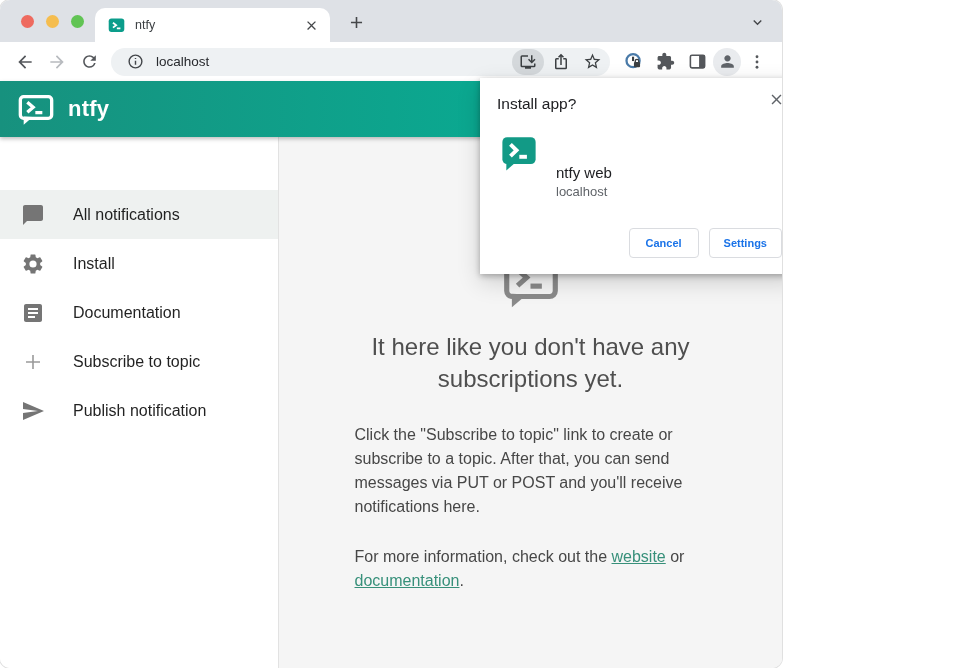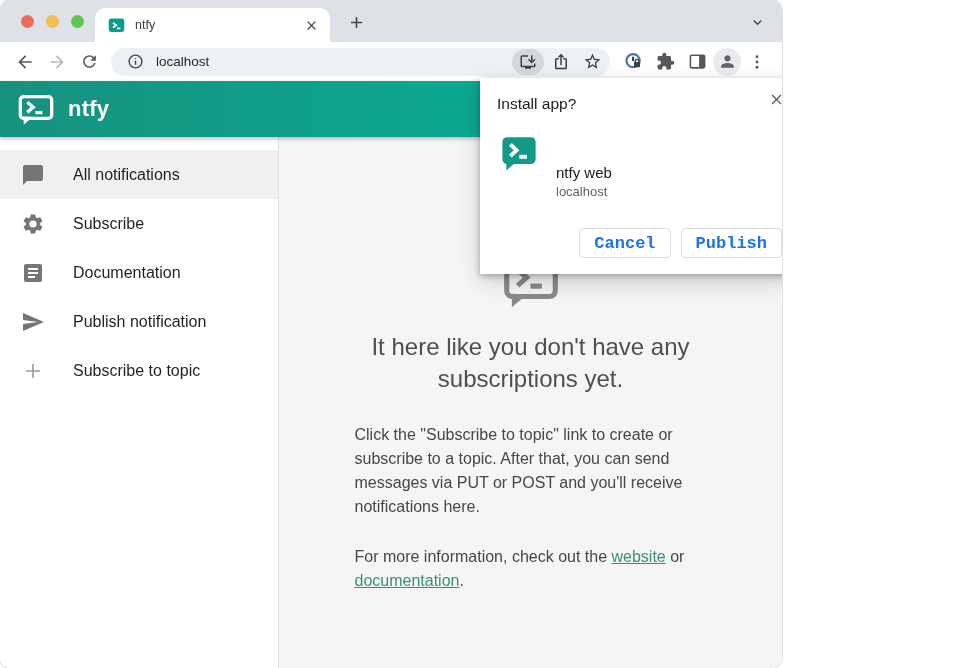--- a/index.html
+++ b/index.html
@@ -51,21 +51,21 @@
                 background:none; border:none; font-family:inherit; cursor:pointer; }
   .signup-btn { color:#fff; font-weight:bold; font-size:14px; letter-spacing:0.5px; padding:9px 18px;
                 background:none; border:1.5px solid rgba(255,255,255,0.95); border-radius:5px;
                 font-family:inherit; cursor:pointer;text-align:right; }
 
   
   .body-row { display:flex; height:531px; }
   .sidebar { width:279px; background:#fff; border-right:1px solid #e2e2e2; padding-top:13px; flex:none; }
   .nav-item { height:49px; display:flex; align-items:center; padding:0 16px 0 21px; gap:28px;
               font-size:16px; color:rgba(0,0,0,0.87); cursor:pointer; }
-  .nav-item.selected { background:#eef1f0; }
+  .nav-item.selected { background:#eef1f0;margin-top:40px; }
   .nav-icon { width:24px; height:24px; color:#757575; flex:none; display:flex; }
   .nav-icon.light { color:#9a9a9a; }
 
   .main { flex:1; background:#f5f5f5; position:relative; }
   .empty { margin-top:114px; text-align:center; }
   .empty-icon { color:#8a8a8a; display:inline-flex; }
   .empty-heading { font-size:24px; font-weight:400; color:#4f4f4f; max-width:420px;
                    margin:14px auto 0; line-height:1.33; }
   .para { width:352px; margin:26px auto 0; text-align:left; font-size:16px; line-height:24px; color:#474747; }
   .para.first { margin-top:28px; }
@@ -76,21 +76,21 @@
                     box-shadow:0 2px 6px rgba(0,0,0,0.28), 0 8px 22px rgba(0,0,0,0.16);
                     padding:17px 16px 16px 17px; z-index:60; }
   .dlg-title { font-size:15.5px; color:#202124; }
   .dlg-close { position:absolute; top:10px; right:11px; width:22px; height:22px; color:#5f6368; }
   .dlg-row { display:flex; align-items:flex-start; gap:18px; margin-top:21px; padding-left:3px; }
   .dlg-appicon { width:38px; height:38px; flex:none; display:flex; }
   .dlg-name { font-size:15px; color:#202124;margin-top:30px; }
   .dlg-origin { font-size:13px; color:#5f6368; margin-top:3px; }
   .dlg-buttons { display:flex; justify-content:flex-end; gap:10px; margin-top:29px; }
   .dlg-btn { min-width:70px; height:30px; border:1px solid #dadce0; border-radius:4px; background:#fff;
-             color:#1a73e8; font-size:17px; font-weight:bold; font-family:Liberation Mono, monospace; cursor:pointer; padding:0 14px; }
+             color:#1a73e8; font-size:11px; font-weight:bold; font-family:Liberation Sans, sans-serif; cursor:pointer; padding:0 14px; }
 
   svg { display:block; }
 </style>
 </head>
 <body>
 
 <div class="window">
 
   <div class="tabstrip">
     <div class="traffic">
@@ -235,45 +235,45 @@
           </svg>
         </span>
         <span>All notifications</span>
       </div>
       <div class="nav-item">
         <span class="nav-icon">
           <svg viewBox="0 0 24 24" width="24" height="24" fill="currentColor">
             <path d="M19.14 12.94c.04-.3.06-.61.06-.94 0-.32-.02-.64-.07-.94l2.03-1.58a.49.49 0 0 0 .12-.61l-1.92-3.32a.49.49 0 0 0-.59-.22l-2.39.96c-.5-.38-1.03-.7-1.62-.94l-.36-2.54a.48.48 0 0 0-.48-.41h-3.84c-.24 0-.43.17-.47.41l-.36 2.54c-.59.24-1.13.57-1.62.94l-2.39-.96a.49.49 0 0 0-.59.22L2.74 8.87c-.12.21-.08.47.12.61l2.03 1.58c-.05.3-.09.63-.09.94s.02.64.07.94l-2.03 1.58a.49.49 0 0 0-.12.61l1.92 3.32c.12.22.37.29.59.22l2.39-.96c.5.38 1.03.7 1.62.94l.36 2.54c.05.24.24.41.48.41h3.84c.24 0 .44-.17.47-.41l.36-2.54c.59-.24 1.13-.56 1.62-.94l2.39.96c.22.08.47 0 .59-.22l1.92-3.32c.12-.22.07-.47-.12-.61l-2.01-1.58zM12 15.6A3.6 3.6 0 1 1 12 8.4a3.6 3.6 0 0 1 0 7.2z"></path>
           </svg>
         </span>
-        <span>Subscribe</span>
+        <span>Install</span>
       </div>
       <div class="nav-item">
         <span class="nav-icon">
           <svg viewBox="0 0 24 24" width="24" height="24" fill="currentColor">
             <path d="M19 3H5c-1.1 0-2 .9-2 2v14c0 1.1.9 2 2 2h14c1.1 0 2-.9 2-2V5c0-1.1-.9-2-2-2zm-5 14H7v-2h7v2zm3-4H7v-2h10v2zm0-4H7V7h10v2z"></path>
           </svg>
         </span>
         <span>Documentation</span>
       </div>
       <div class="nav-item">
+        <span class="nav-icon light">
+          <svg viewBox="0 0 24 24" width="24" height="24" fill="currentColor">
+            <path d="M19 12.8h-6.2V19h-1.6v-6.2H5v-1.6h6.2V5h1.6v6.2H19z"></path>
+          </svg>
+        </span>
+        <span>Subscribe to topic</span>
+      </div>
+      <div class="nav-item">
         <span class="nav-icon">
           <svg viewBox="0 0 24 24" width="24" height="24" fill="currentColor">
             <path d="M2.01 21 23 12 2.01 3 2 10l15 2-15 2z"></path>
           </svg>
         </span>
         <span>Publish notification</span>
-      </div>
-      <div class="nav-item">
-        <span class="nav-icon light">
-          <svg viewBox="0 0 24 24" width="24" height="24" fill="currentColor">
-            <path d="M19 12.8h-6.2V19h-1.6v-6.2H5v-1.6h6.2V5h1.6v6.2H19z"></path>
-          </svg>
-        </span>
-        <span>Subscribe to topic</span>
       </div>
     </div>
 
     <div class="main">
       <div class="empty">
         <span class="empty-icon">
           <svg viewBox="0 0 24 24" width="62" height="62" color="#8a8a8a">
             <rect x="2.6" y="3.6" width="18.8" height="14" rx="2.2" fill="none" stroke="currentColor" stroke-width="2"></rect>
             <path d="M4.6 16.5 L4.6 21.8 L10.4 16.8 Z" fill="currentColor"></path>
             <polyline points="6.8,7.2 10.3,10.3 6.8,13.4" fill="none" stroke="currentColor" stroke-width="2"></polyline>
@@ -303,17 +303,17 @@
           <line x1="12.2" y1="14.4" x2="17" y2="14.4" stroke="#fff" stroke-width="2.5"></line>
         </svg>
       </span>
       <div>
         <div class="dlg-name">ntfy web</div>
         <div class="dlg-origin">localhost</div>
       </div>
     </div>
     <div class="dlg-buttons">
       <button class="dlg-btn">Cancel</button>
-      <button class="dlg-btn">Publish</button>
+      <button class="dlg-btn">Settings</button>
     </div>
   </div>
 
 </div>
 
 </body></html>

